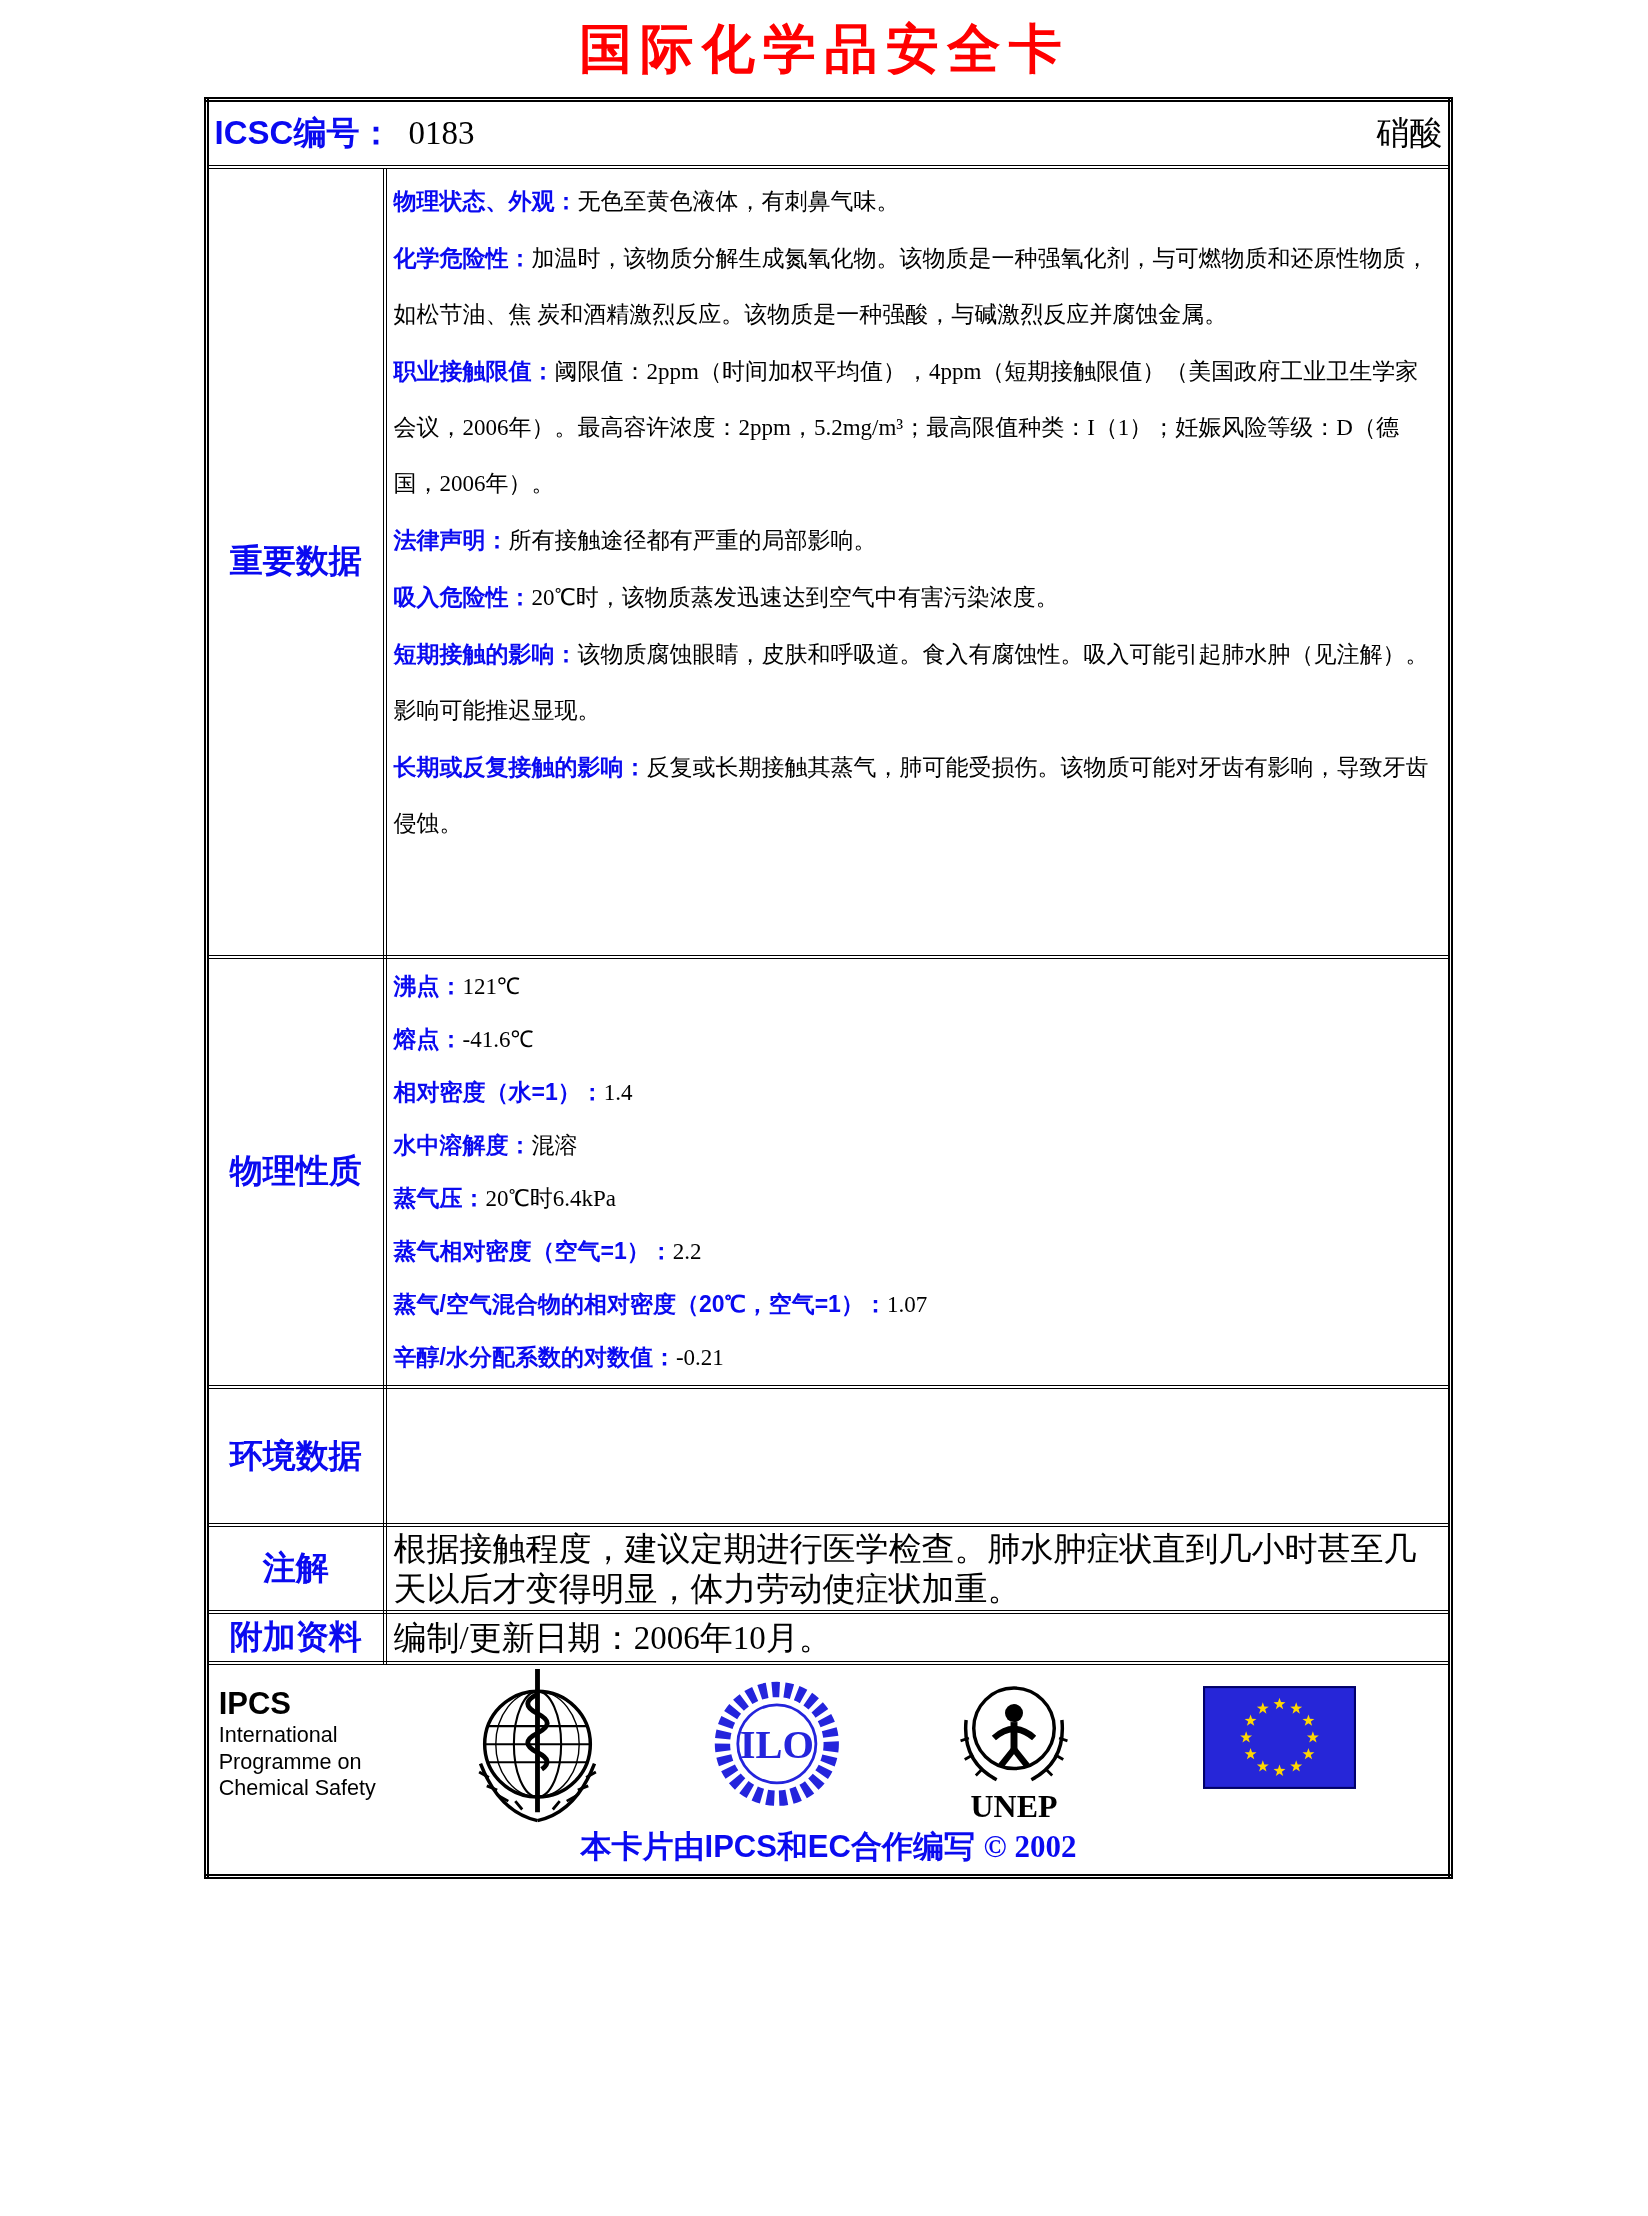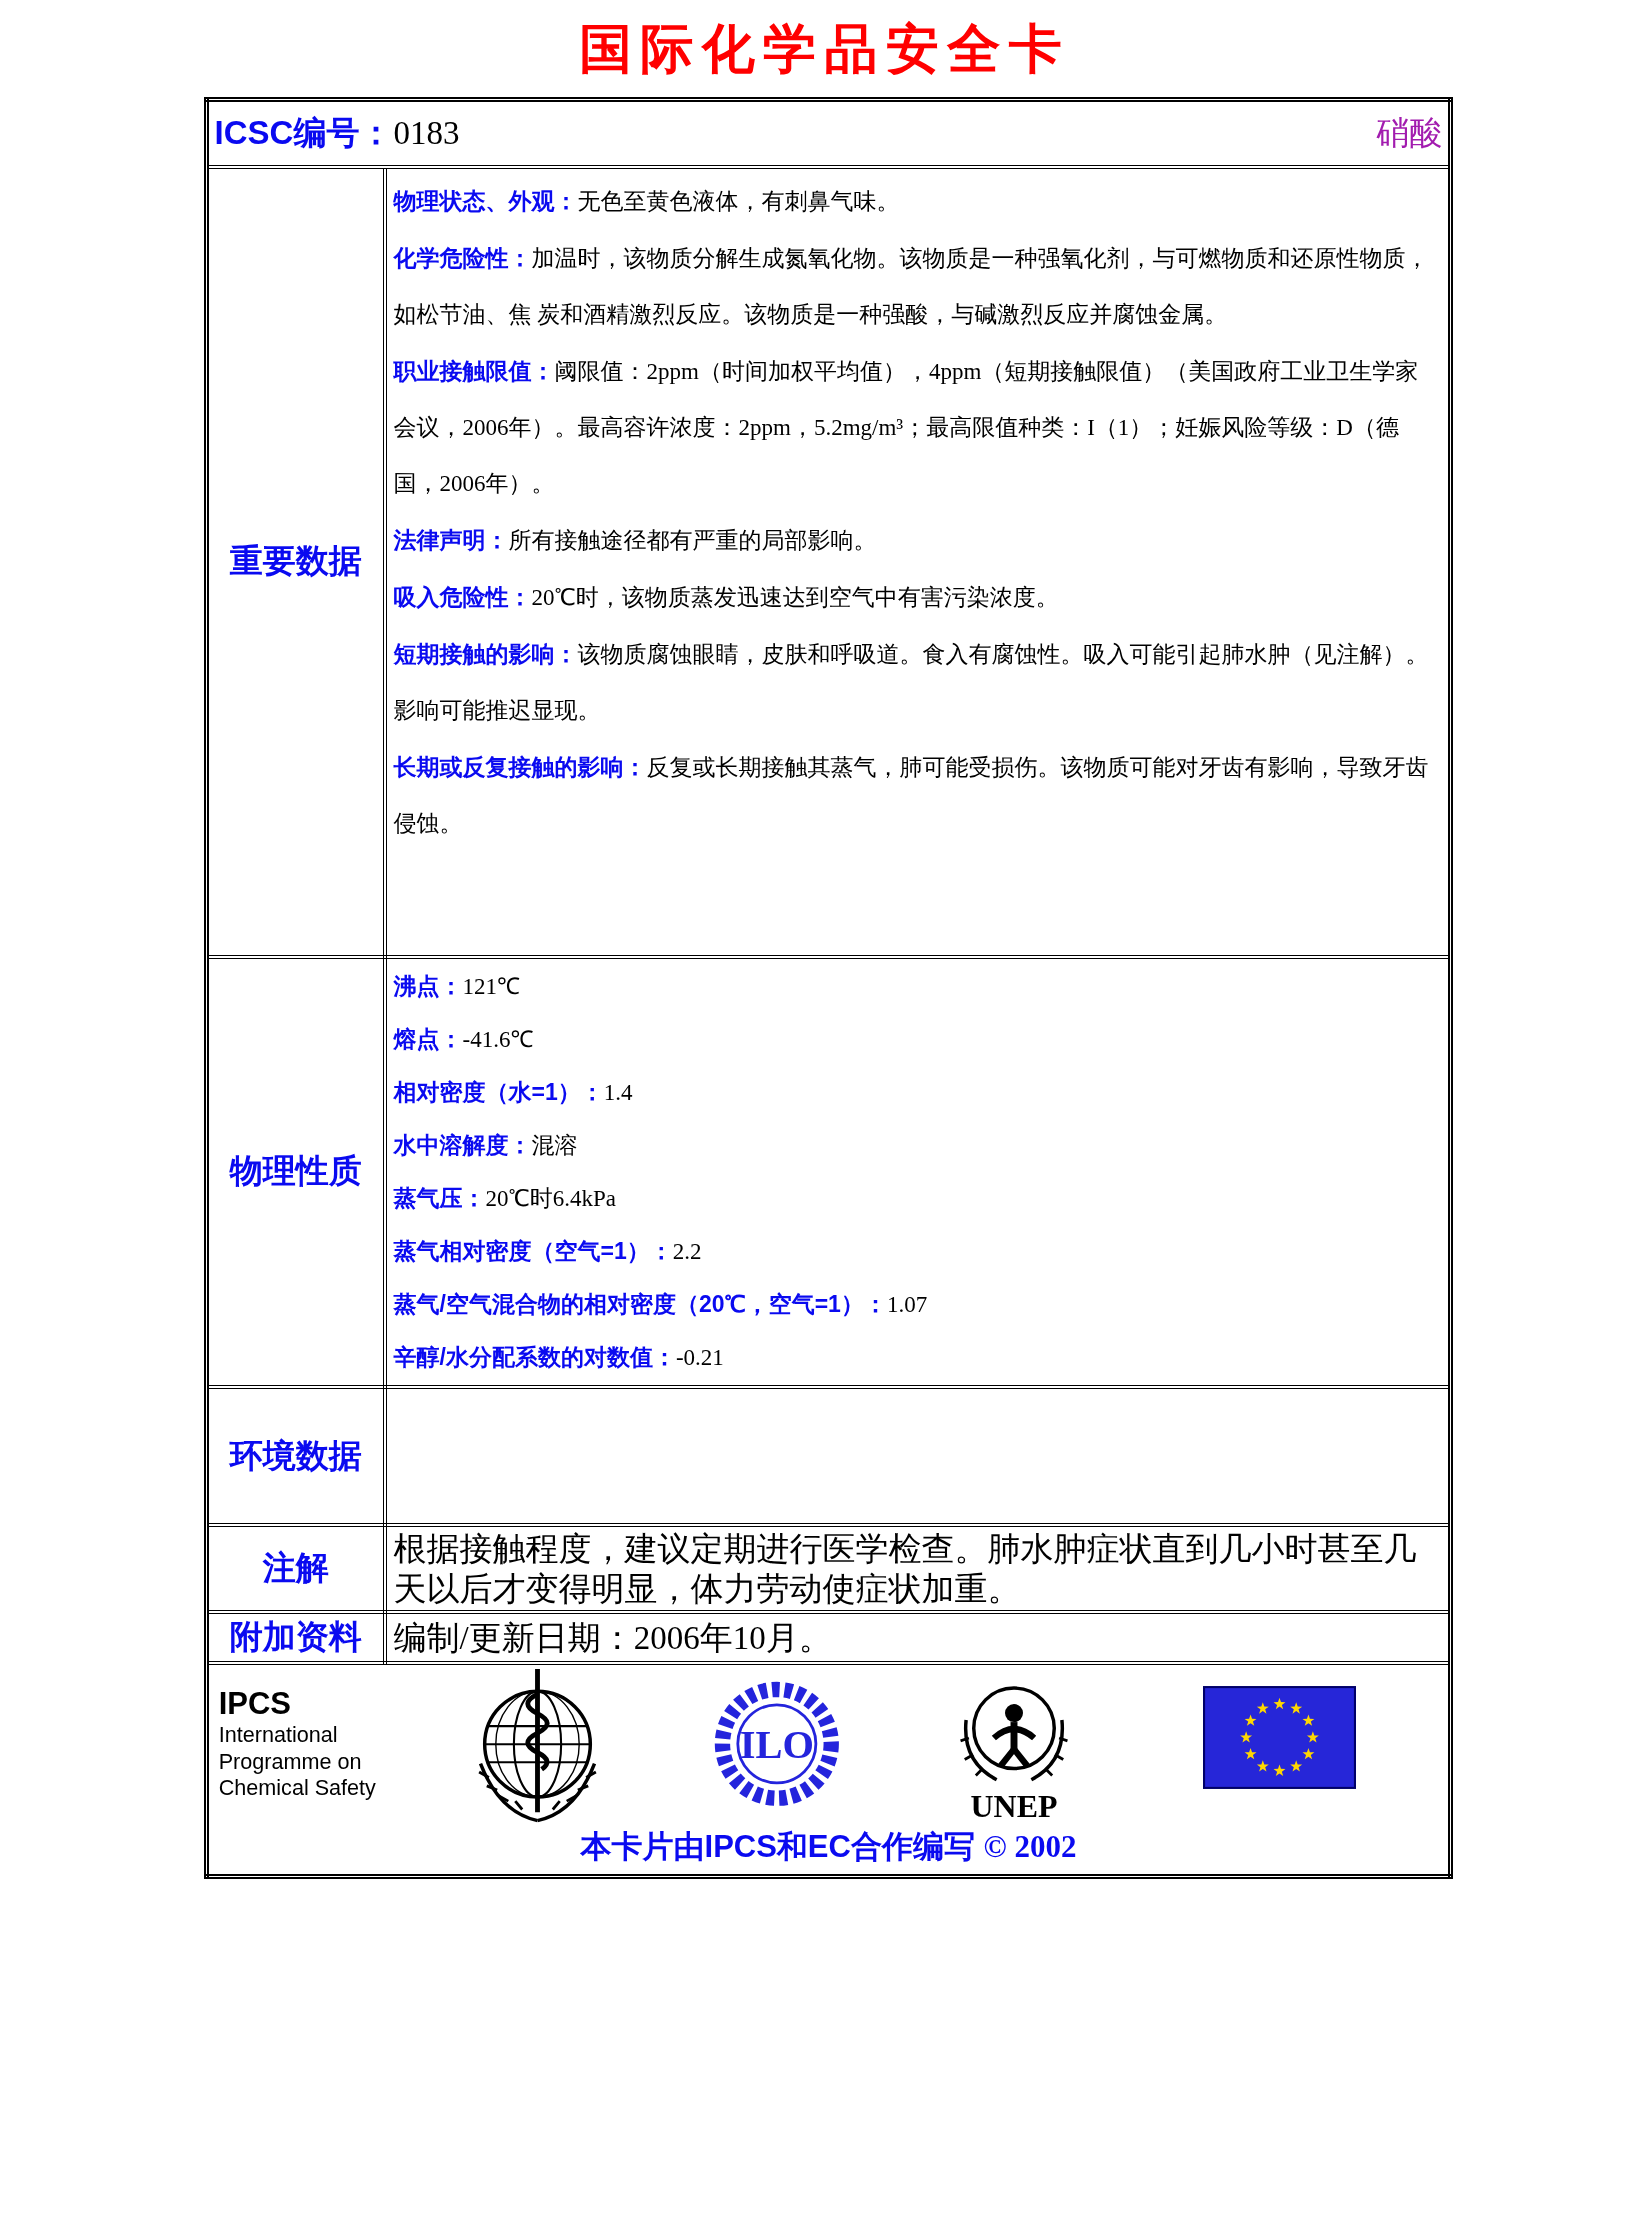--- a/index.html
+++ b/index.html
@@ -44,22 +44,22 @@
   .para-phys{margin:0;line-height:53px;}
   .h{
     color:var(--accent-blue);
     font-family:"Liberation Sans",sans-serif;font-weight:bold;
   }
   
   .row1{
     display:flex;justify-content:space-between;align-items:center;
     padding:0 5.6px;font-size:33px;
   }
-  .icsc-num{margin-left:1px;font-family:"Liberation Serif",serif;color:#000;}
-  .chem-name{font-family:"Liberation Serif",serif;color:#a21caf;}
+  .icsc-num{margin-left:16px;font-family:"Liberation Serif",serif;color:#000;}
+  .chem-name{font-family:"Liberation Serif",serif;color:#000000;}
   
   td.ct-notes{vertical-align:middle;padding:1.4px 7px;font-size:33px;}
   .para-tight{margin:0;line-height:40px;}
   
   td.footer-cell{padding:0;vertical-align:top;}
   .footer-wrap{position:relative;width:100%;height:209px;}
   .ipcs-block{position:absolute;left:9.7px;top:21px;font-family:"Liberation Sans",sans-serif;}
   .ipcs-heading{font-size:31px;font-weight:bold;line-height:36px;}
   .ipcs-line{font-size:21.6px;line-height:26.5px;}
   .logo{position:absolute;}

